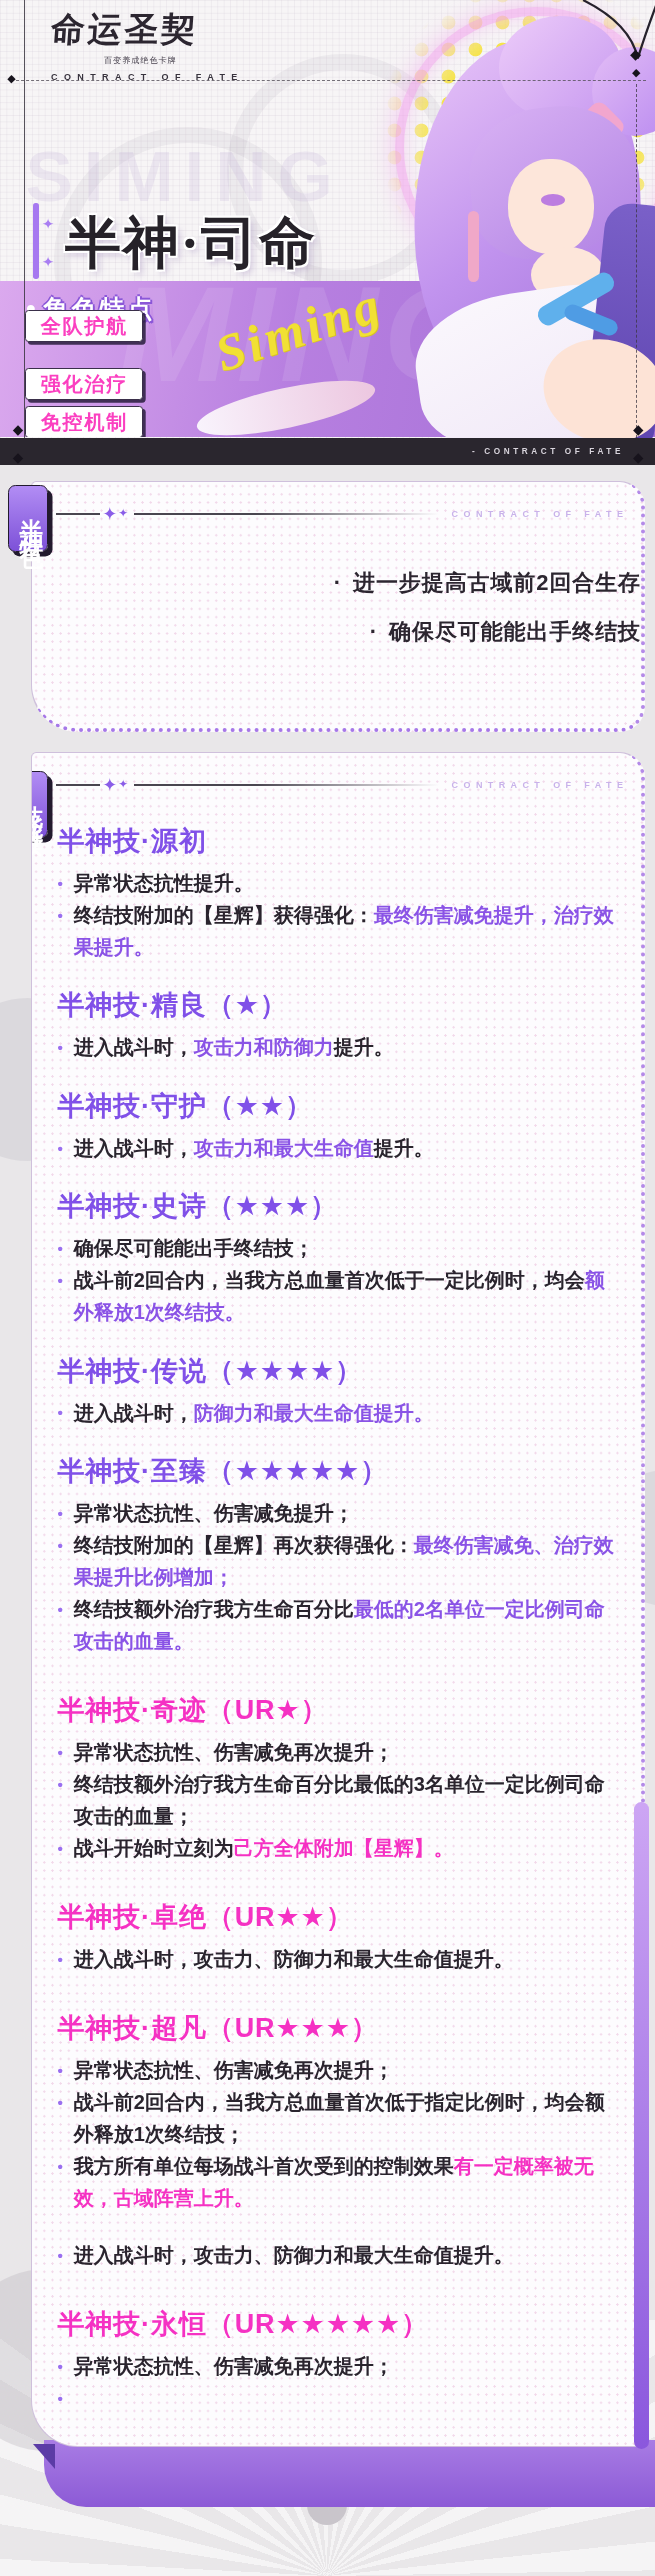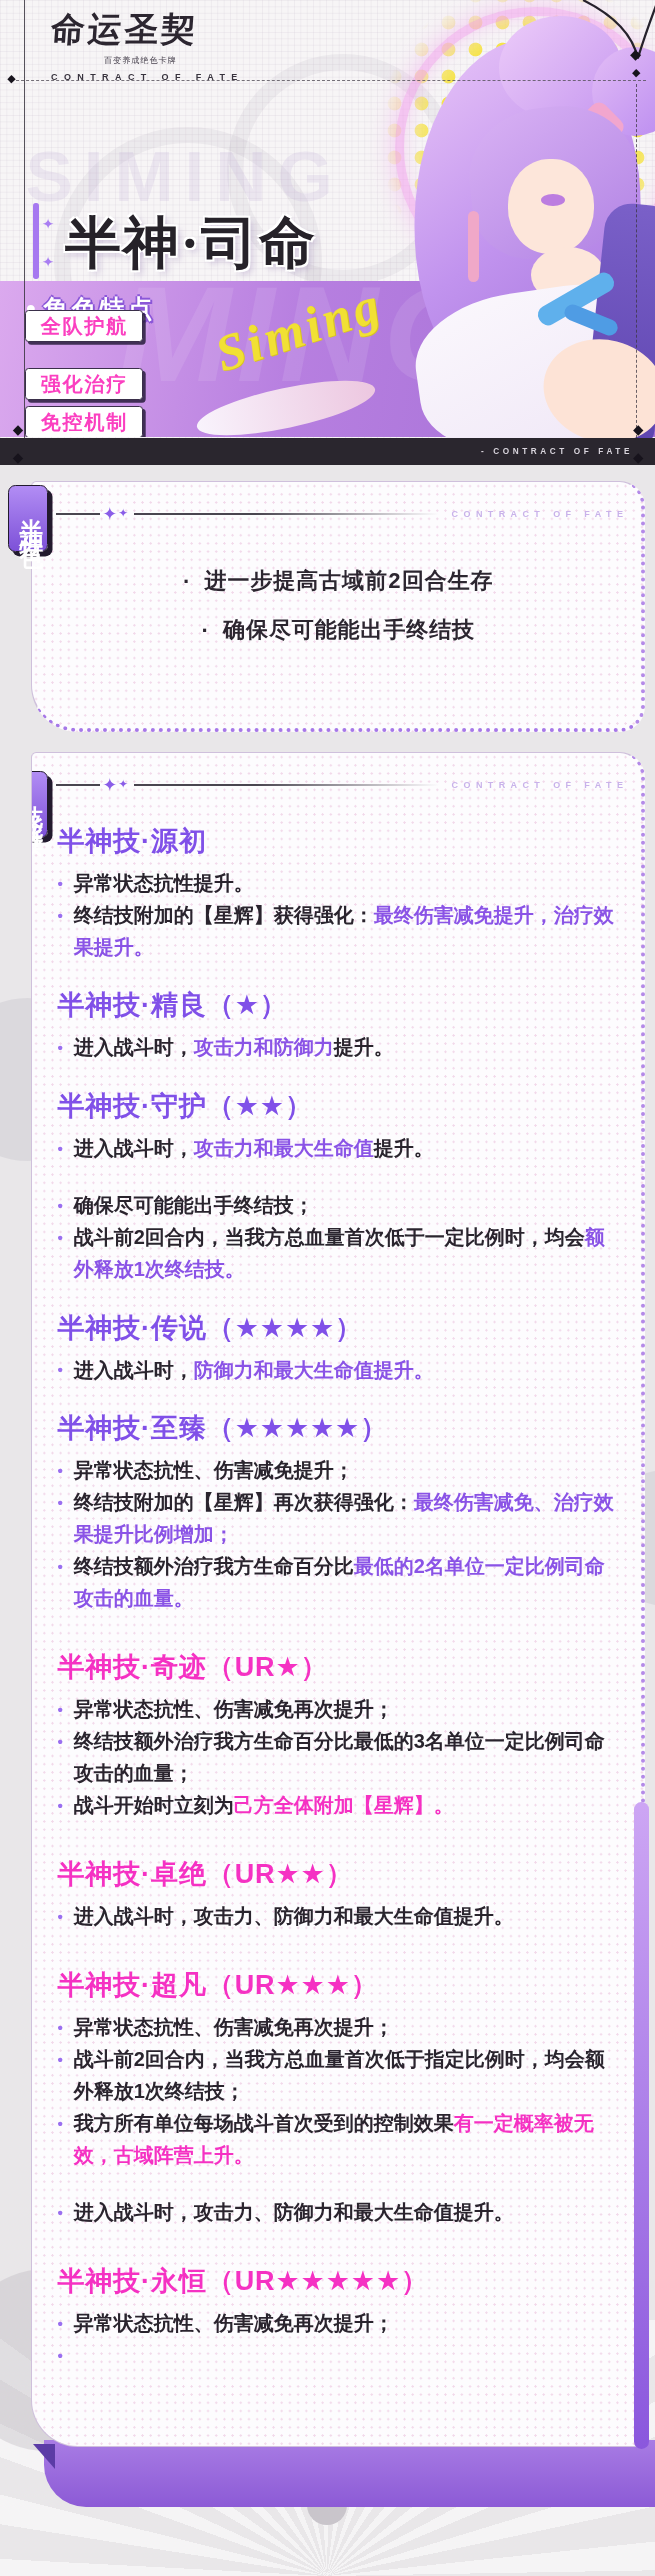--- a/index.html
+++ b/index.html
@@ -85,21 +85,21 @@
   .shoulder{left:54px;top:289px;width:263px;height:159px;border-radius:40%;transform:rotate(-8deg);
     background:linear-gradient(160deg,#fbf8fd,#efe6f6);}
   .drape{left:231px;top:204px;width:71px;height:250px;border-radius:27px;transform:rotate(6deg);
     background:linear-gradient(180deg,#7a60c8,#5c43ae);}
   .ribbon1{left:171px;top:289px;width:84px;height:20px;border-radius:9px;background:#5fb0ec;transform:rotate(-30deg);}
   .ribbon2{left:200px;top:312px;width:56px;height:16.3px;border-radius:8.2px;background:#4f9ce4;transform:rotate(22deg);}
   .legs{left:180px;top:340px;width:123px;height:102px;border-radius:50%;background:#fde3d6;transform:rotate(14deg);}
 
   
   .darkband{position:absolute;left:0;top:438px;width:655px;height:27px;background:#2a262e;z-index:2;
-    display:flex;align-items:center;justify-content:flex-end;padding-right:22px;box-sizing:border-box;}
+    display:flex;align-items:center;justify-content:flex-end;padding-right:31px;box-sizing:border-box;}
   .darkband span{font-size:8.2px;letter-spacing:3.6px;color:#d8d4dc;font-weight:600;}
 
   
   .card{position:absolute;left:31px;width:614px;background-color:#fdfcfe;z-index:2;box-sizing:border-box;
     background-image:radial-gradient(circle,#f2d9ea 1.1px,transparent 1.3px);background-size:8.2px 8.2px;
     border:1.8px solid #cfc0dc;border-right:4.5px dotted #b48ae8;}
   .card1{top:481px;height:251px;border-radius:5.4px 25.4px 25.4px 47px;border-bottom:4.5px dotted #a678e8;}
   .card2{top:752px;height:1695px;border-radius:5.4px 25.4px 0 47px;overflow:hidden;}
 
   .tab{position:absolute;left:-23.6px;width:38px;padding:14.5px 0;writing-mode:vertical-rl;text-orientation:upright;
@@ -109,21 +109,21 @@
   .card1 .tab{top:2.7px;}
   .card2 .tab{top:18px;}
 
   .deco{display:flex;align-items:center;height:20px;margin:22px 12.7px 0 23.6px;}
   .deco .l1{width:44px;height:1.8px;background:#4a4550;}
   .deco .star-b{color:#8a5ce8;font-size:18px;margin:0 0.9px 0 2.7px;line-height:1;}
   .deco .star-s{color:#8a5ce8;font-size:11.8px;margin-right:5.4px;line-height:1;}
   .deco .l2{flex:1;height:1.8px;background:linear-gradient(90deg,#4a4550 40%,rgba(74,69,80,0));}
   .deco .wm{font-size:9px;letter-spacing:5.4px;color:#c9b2ea;margin-left:12.7px;white-space:nowrap;font-weight:600;}
 
-  .feature-lines{margin-top:34px;text-align:center;font-family:Liberation Mono, monospace;}
+  .feature-lines{margin-top:34px;text-align:right;}
   .feature-line{font-size:22px;line-height:49px;color:#2c2630;font-weight:700;letter-spacing:0.9px;}
   .feature-line .fdot{margin-right:11px;color:#2c2630;}
 
   .skills{padding:3.6px 20px 0 25.4px;}
   .skill{margin-top:25.4px;}
   .skill h3{margin:0 0 9px;font-size:27px;line-height:34px;font-weight:800;letter-spacing:0.9px;}
   .skill h3.h-base{color:#8050e8;}
   .skill h3.h-ur{color:#f531c3;margin-top:36px;}
   .bullet{position:relative;padding-left:16.3px;font-size:20px;line-height:32px;color:#2a242e;font-weight:600;}
   .bullet .dot{position:absolute;left:0;top:0.9px;color:#9a6ff0;font-size:15.4px;}
@@ -252,20 +252,21 @@
         </section>
         <section class="skill">
           <h3 class="h-base">半神技·精良（★）</h3>
           <div class="bullet"><span class="dot">•</span><span class="seg-k">进入战斗时，</span><span class="seg-p">攻击力和防御力</span><span class="seg-k">提升。</span></div>
         </section>
         <section class="skill">
           <h3 class="h-base">半神技·守护（★★）</h3>
           <div class="bullet"><span class="dot">•</span><span class="seg-k">进入战斗时，</span><span class="seg-p">攻击力和最大生命值</span><span class="seg-k">提升。</span></div>
         </section>
         <section class="skill">
+          <h3 class="h-base">半神技·史诗（★★★）</h3>
           <div class="bullet"><span class="dot">•</span><span class="seg-k">确保尽可能能出手终结技；</span></div>
           <div class="bullet"><span class="dot">•</span><span class="seg-k">战斗前2回合内，当我方总血量首次低于一定比例时，均会</span><span class="seg-p">额外释放1次终结技。</span></div>
         </section>
         <section class="skill">
           <h3 class="h-base">半神技·传说（★★★★）</h3>
           <div class="bullet"><span class="dot">•</span><span class="seg-k">进入战斗时，</span><span class="seg-p">防御力和最大生命值提升。</span></div>
         </section>
         <section class="skill">
           <h3 class="h-base">半神技·至臻（★★★★★）</h3>
           <div class="bullet"><span class="dot">•</span><span class="seg-k">异常状态抗性、伤害减免提升；</span></div>

